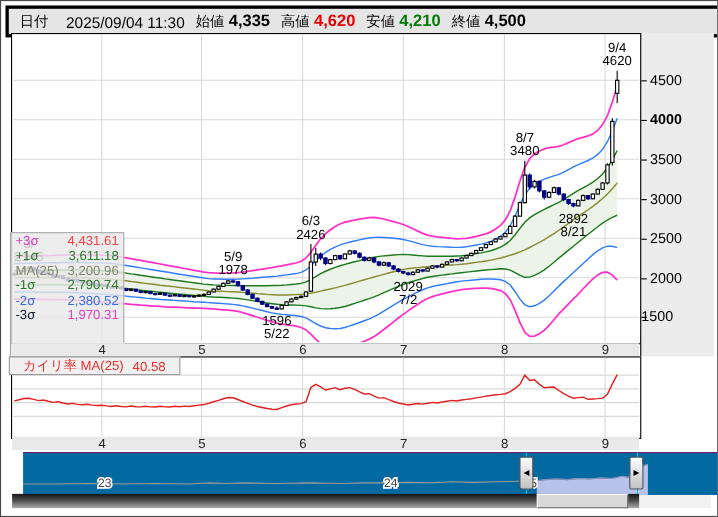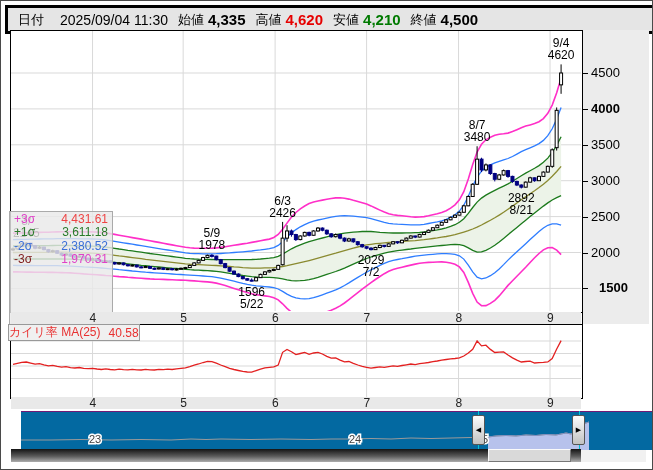--- a/index.html
+++ b/index.html
@@ -20,21 +20,21 @@
   #sub-month-strip{position:absolute;left:10px;top:396px;width:570px;height:12px;background:#e9e9e9;}
   .tick-label{position:absolute;font-size:13px;color:#000;}
   .month-label{position:absolute;font-size:12px;color:#222;top:-1px;}
   .axis-tick{position:absolute;left:0;width:5px;height:1px;background:#000;}
   
   #legend{position:absolute;left:8px;top:210px;width:104px;height:124px;background:rgba(233,233,233,0.82);
           border:1px solid #aaa;font-size:12px;line-height:13.4px;padding:1px 4px;box-sizing:border-box;}
   #legend .row{display:flex;justify-content:space-between;}
   
   #kairi-box{position:absolute;left:7px;top:323px;height:15px;background:#f0f0f0;border:1px solid #999;
-             color:#e83030;font-size:12px;padding:0 0;display:flex;gap:8px;align-items:center;}
+             color:#e83030;font-size:12px;padding:0 12px;display:flex;gap:8px;align-items:center;}
   
   #nav-wrap{position:absolute;left:20px;top:410px;width:636px;height:38px;border-top:1px solid #701a75;background:#0369a1;}
   #nav-right-pane{position:absolute;left:580px;top:410px;width:65px;height:51px;background:#f1f1f1;}
   .cyan-line{position:absolute;top:410px;width:1px;height:38px;background:#00c2d4;}
   .nav-handle{position:absolute;top:414px;width:13px;height:30px;background:linear-gradient(180deg,#fdfdfd,#c2c2c2);
               border:1px solid #555;border-radius:2px;box-sizing:border-box;display:flex;align-items:center;justify-content:center;
               font-size:7px;color:#000;padding:0;cursor:pointer;}
   
   #scrollbar{position:absolute;left:10px;top:448px;width:570px;height:13px;
              background:linear-gradient(180deg,#141414,#5a5a5a 55%,#adadad);}
@@ -356,44 +356,52 @@
   <div id="legend">
       <div class="row">
         <span style="color: rgb(224, 64, 200);">+3σ</span>
         <span style="color: #ef4444;">4,431.61</span>
       </div>
       <div class="row">
         <span style="color: rgb(42, 122, 42);">+1σ</span>
         <span style="color: rgb(42, 122, 42); text-align: center;">3,611.18</span>
       </div>
       <div class="row">
+        <span style="color: rgb(132, 132, 106);">MA(25)</span>
+        <span style="color: rgb(132, 132, 106);">3,200.96</span>
+      </div>
+      <div class="row">
+        <span style="color: rgb(42, 122, 42);">-1σ</span>
+        <span style="color: rgb(42, 122, 42);">2,790.74</span>
+      </div>
+      <div class="row">
         <span style="color: rgb(58, 111, 216);">-2σ</span>
         <span style="color: rgb(58, 111, 216);">2,380.52</span>
       </div>
       <div class="row">
-        <span style="color: #7f1d1d;">-3σ</span>
+        <span style="color: #0f172a;">-3σ</span>
         <span style="color: rgb(224, 64, 200);">1,970.31</span>
       </div>
     </div>
 
   <div id="price-axis">
       <div class="axis-tick" style="top: 43px;"></div>
       <span class="tick-label" style="left: 8px; top: 35px;">4500</span>
       <div class="axis-tick" style="top: 78.9px;"></div>
       <span class="tick-label" style="left: 8px; top: 70.9px; font-weight: bold;">4000</span>
       <div class="axis-tick" style="top: 114.8px;"></div>
       <span class="tick-label" style="left: 8px; top: 106.8px;">3500</span>
       <div class="axis-tick" style="top: 150.7px;"></div>
       <span class="tick-label" style="left: 8px; top: 142.7px;">3000</span>
       <div class="axis-tick" style="top: 186.6px;"></div>
       <span class="tick-label" style="left: 8px; top: 178.6px;">2500</span>
       <div class="axis-tick" style="top: 222.5px;"></div>
       <span class="tick-label" style="left: 8px; top: 214.5px;">2000</span>
       <div class="axis-tick" style="top: 258.4px;"></div>
-      <span class="tick-label" style="left: 16px; top: 250.4px; font-weight: bold;">1500</span>
+      <span class="tick-label" style="left: 0; top: 250.4px;">1500</span>
     </div>
   <div id="month-strip">
       <span class="month-label" style="left: 78.56px;">4</span>
       <span class="month-label" style="left: 169.17px;">5</span>
       <span class="month-label" style="left: 261.106px;">6</span>
       <span class="month-label" style="left: 352.6px;">7</span>
       <span class="month-label" style="left: 444.536px;">8</span>
       <span class="month-label" style="left: 536.03px;">9</span>
     </div>
 

